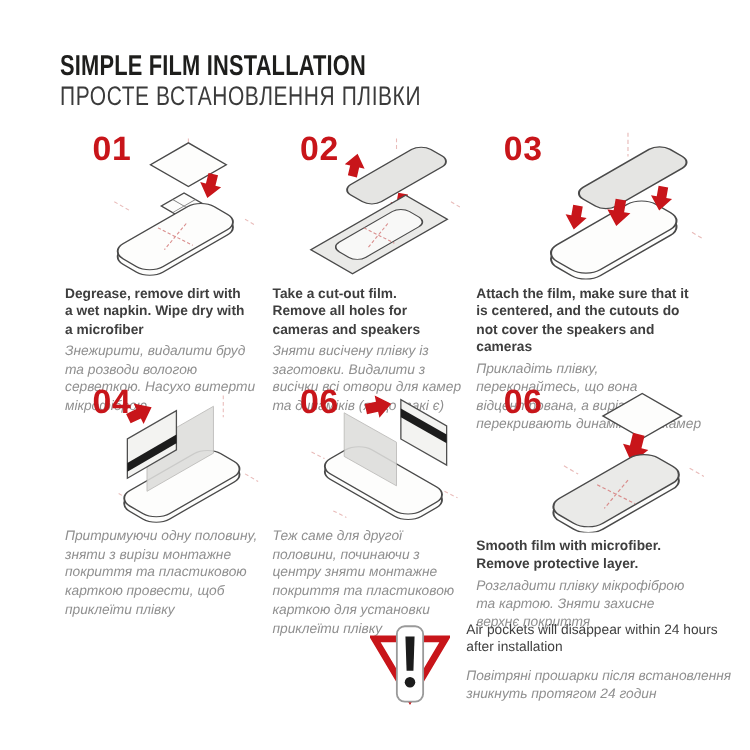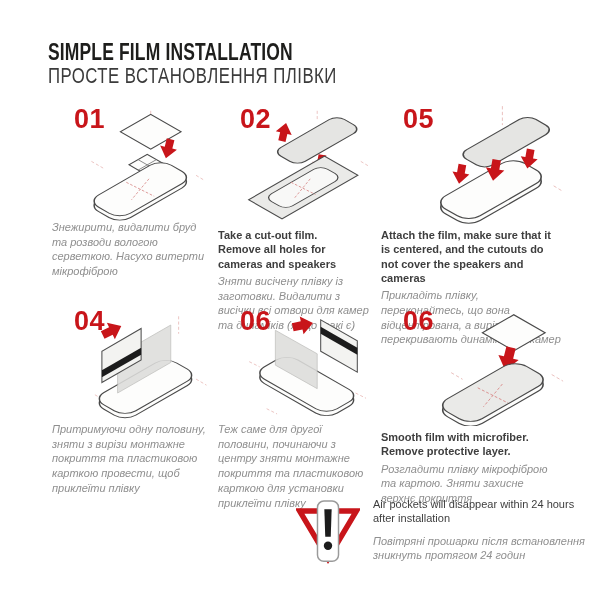--- a/index.html
+++ b/index.html
@@ -86,20 +86,21 @@
           <use href="#blk-arrow" transform="translate(100,84) rotate(12) scale(0.95)" class="red"></use>
           <g>
             <use href="#phone-face" transform="matrix(0.87,-0.5,0.87,0.5,76,97)" class="ln"></use>
             <use href="#phone-face" transform="matrix(0.87,-0.5,0.87,0.5,76,92)" class="ln"></use>
           </g>
           <g class="guide2">
               <path d="M 60 84 L 92 100 M 86 80 L 66 104" transform="translate(0,0)"></path>
             </g>
         </svg>
       </div>
+      <p class="en">Degrease, remove dirt with a wet napkin. Wipe dry with a microfiber</p>
       <p class="uk">Знежирити, видалити бруд та розводи вологою серветкою. Насухо витерти мікрофіброю</p>
     </div>
 
     <div class="step">
       <div class="art">
         <span class="step-num">02</span>
         <svg width="136" height="120" viewBox="0 0 156 126">
           <g class="guide">
               <line x1="92" y1="2" x2="92" y2="12"></line>
               <line x1="142" y1="60" x2="152" y2="66"></line>
@@ -115,21 +116,21 @@
               <path d="M 62 84 L 90 98 M 84 80 L 66 102"></path>
             </g>
         </svg>
       </div>
       <p class="en">Take a cut-out film. Remove all holes for cameras and speakers</p>
       <p class="uk">Зняти висічену плівку із заготовки. Видалити з висічки всі отвори для камер та динаміків (якщо такі є)</p>
     </div>
 
     <div class="step">
       <div class="art">
-        <span class="step-num">05</span>
+        <span class="step-num">03</span>
         <svg width="148" height="120" viewBox="0 0 156 126">
           <g class="guide">
               <line x1="90" y1="2" x2="90" y2="22"></line>
               <line x1="144" y1="86" x2="154" y2="92"></line>
               <line x1="30" y1="100" x2="40" y2="106"></line>
             </g>
           <use href="#film-face" transform="matrix(0.87,-0.5,0.87,0.5,94,40)" class="ln fill-film"></use>
           <g>
             <use href="#phone-face" transform="matrix(0.87,-0.5,0.87,0.5,78,95)" class="ln"></use>
             <use href="#phone-face" transform="matrix(0.87,-0.5,0.87,0.5,78,90)" class="ln"></use>

